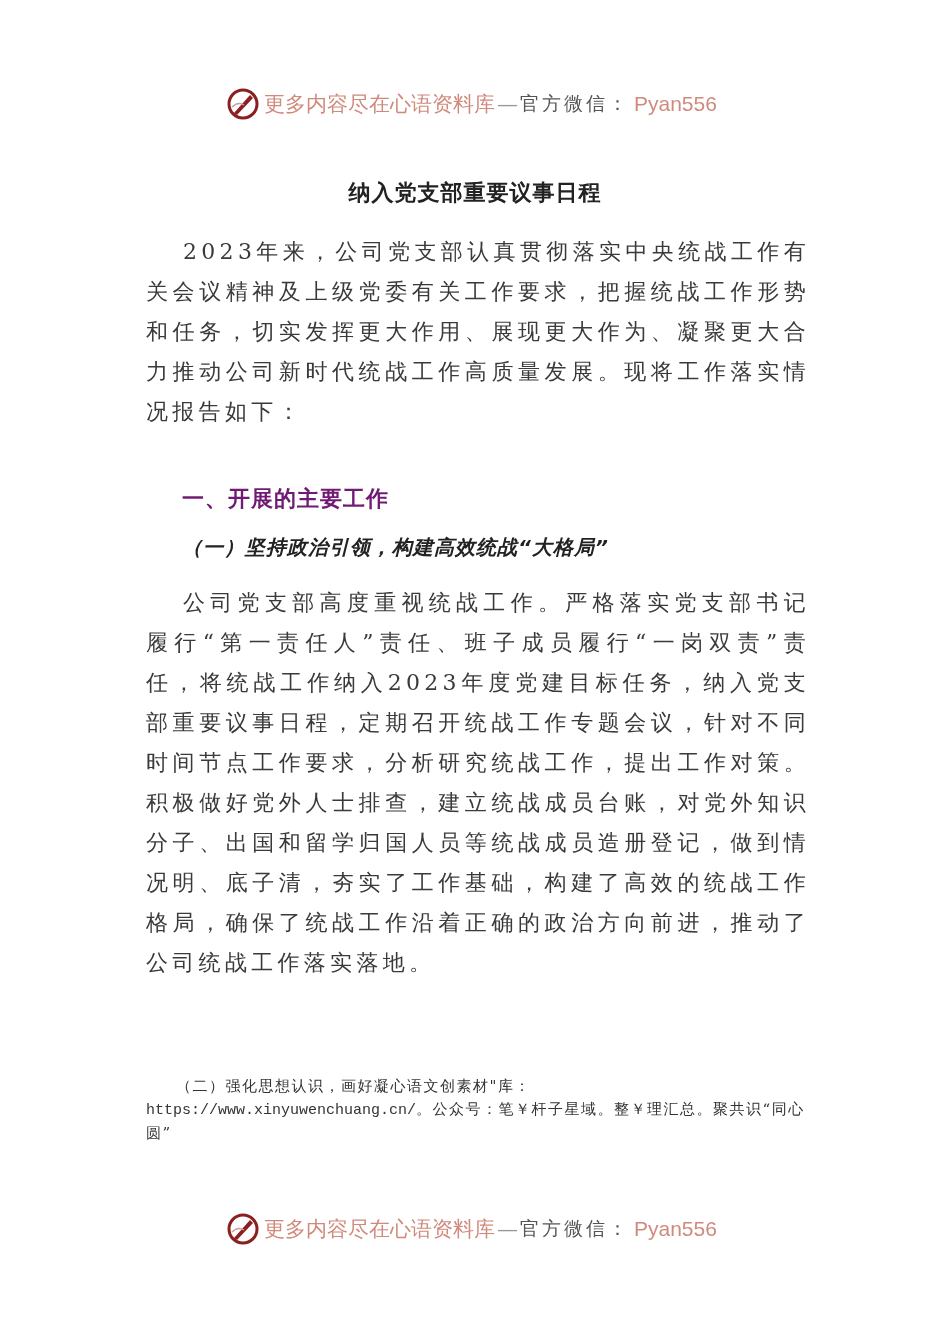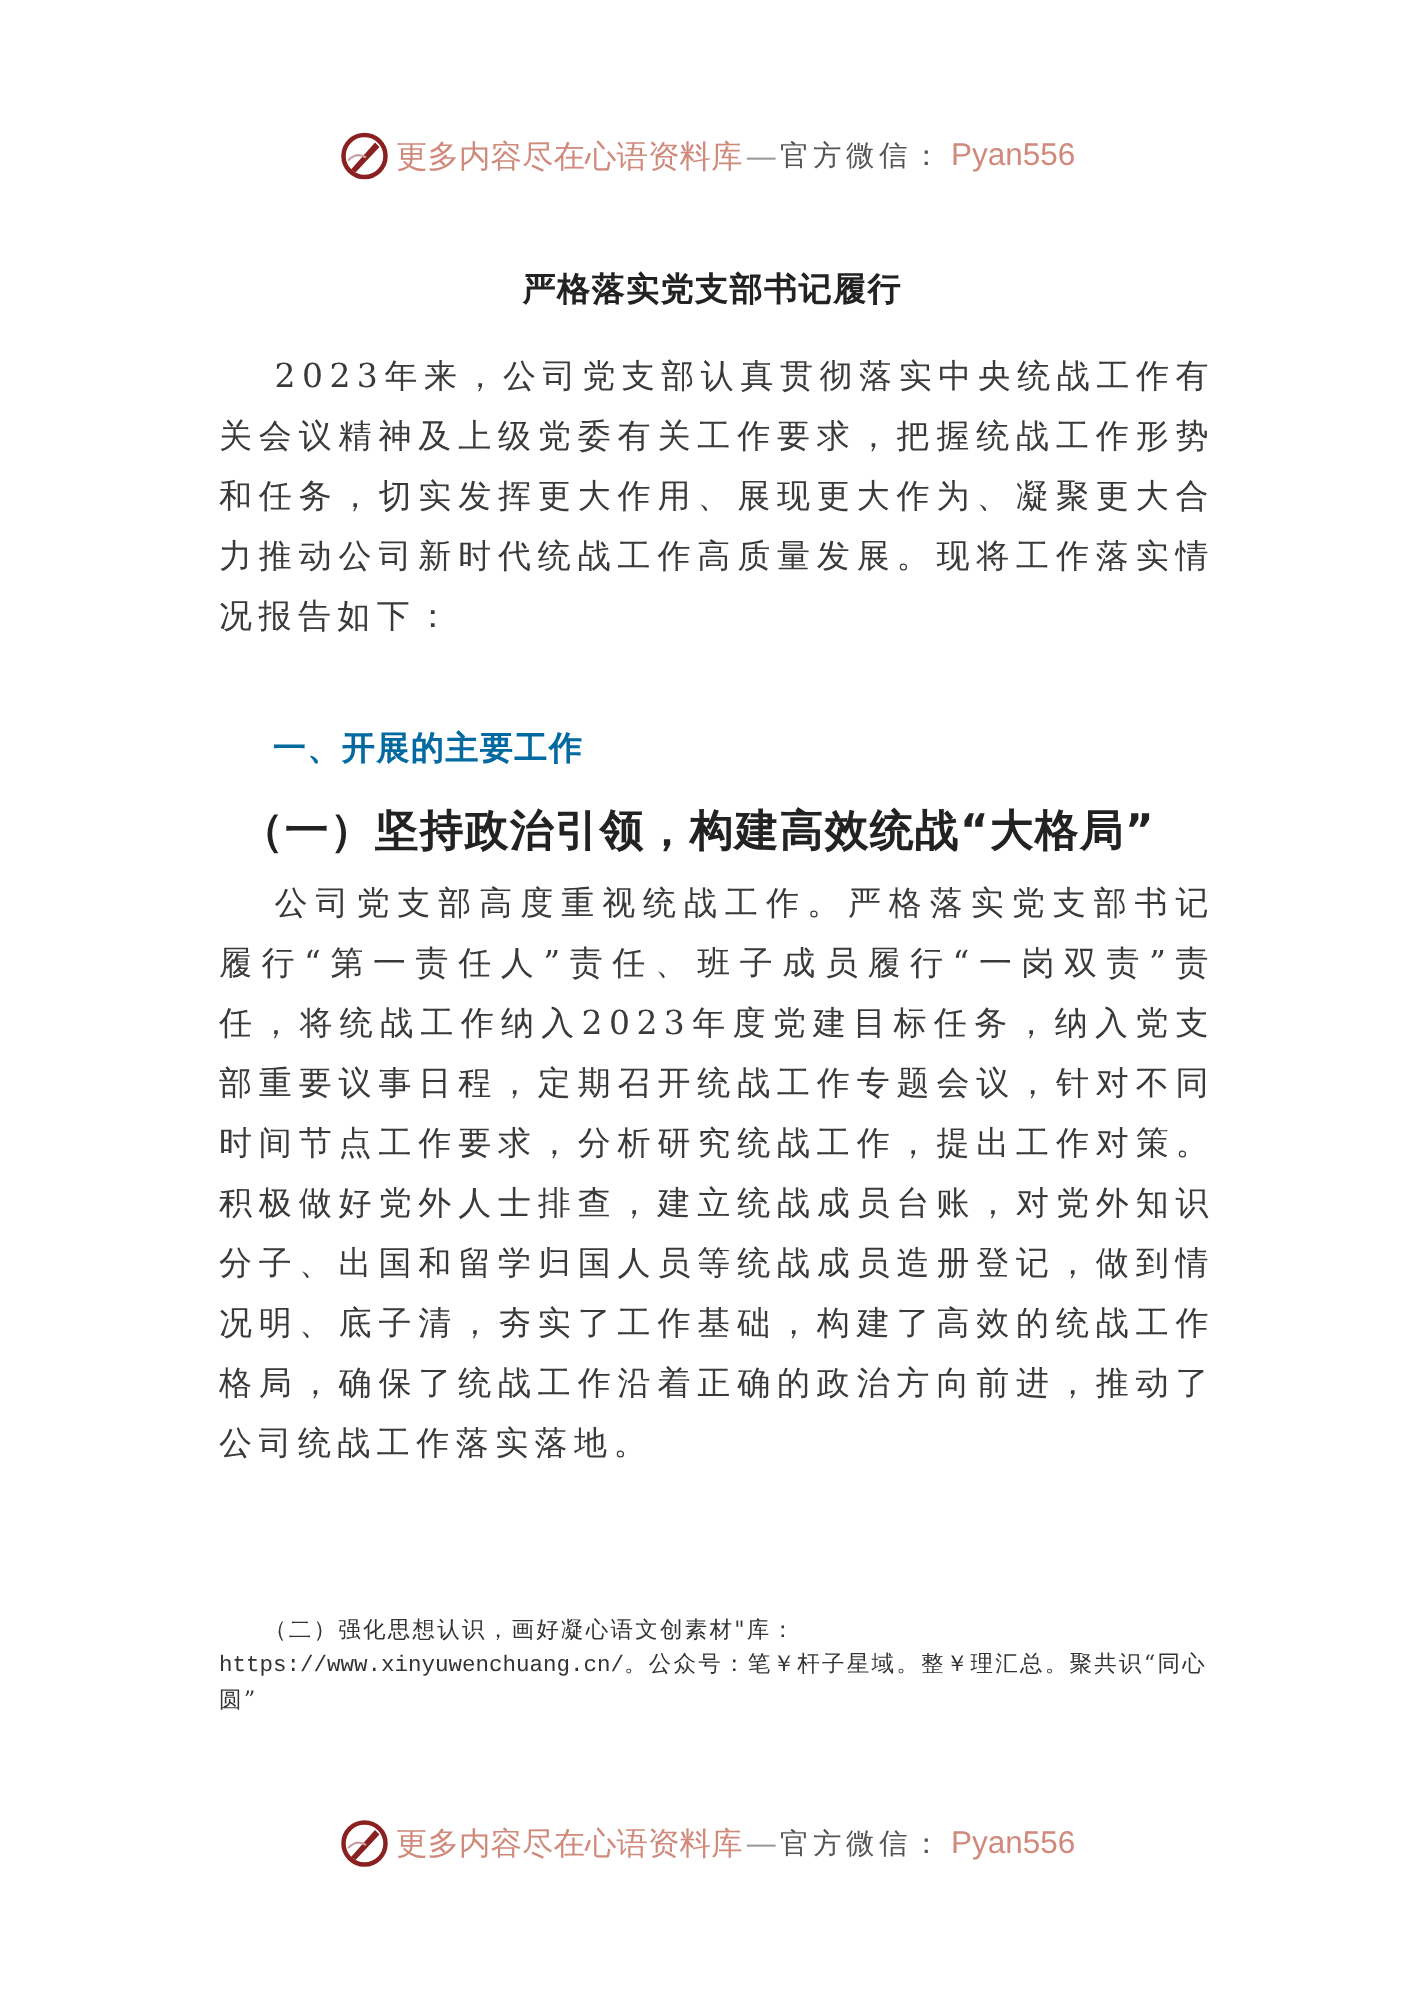--- a/index.html
+++ b/index.html
@@ -15,23 +15,23 @@
     .banner-id { font-family: "Liberation Sans", sans-serif; font-size: 21px; color: #d08a7c; margin-left: 4px; }
 
     .title { position: absolute; top: 178px; left: 0; width: 950px; text-align: center;
              font-family: "DejaVu Sans", sans-serif; font-weight: bold; font-size: 22px; color: #222; letter-spacing: 1px; }
 
     .content { position: absolute; left: 146px; width: 664px; }
     .para { font-size: 22px; line-height: 40px; color: #3a3a3a; letter-spacing: 4.3px; margin: 0; text-align: justify; }
     .indent { text-indent: 37px; }
     .p1 { top: 232px; }
     .h1 { position: absolute; top: 484px; left: 182px; font-family: "DejaVu Sans", sans-serif; font-weight: bold;
-          font-size: 22px; color: #0369a1; letter-spacing: 1px; }
-    .h2 { position: absolute; top: 534px; left: 160px; font-family: "DejaVu Sans", sans-serif; font-weight: bold;
-          font-size: 29px; color: #222; letter-spacing: 1px; }
+          font-size: 22px; color: #701a75; letter-spacing: 1px; }
+    .h2 { position: absolute; top: 534px; left: 182px; font-family: "DejaVu Sans", sans-serif; font-weight: bold;
+          font-size: 20px; color: #222; letter-spacing: 1px; font-style: italic; }
     .p2 { top: 583px; }
     .footnote { position: absolute; top: 1075px; left: 146px; width: 660px; font-size: 15px; line-height: 23px;
                 color: #333; letter-spacing: 1.5px; }
     .footnote .fn-indent { display: inline-block; width: 30px; }
     .url { font-family: Liberation Mono, monospace; letter-spacing: 0; }
   </style>
 </head>
 <body>
 
 <div class="banner top">
@@ -39,21 +39,21 @@
     <circle cx="17" cy="17" r="14" fill="none" stroke="#8b2020" stroke-width="3"></circle>
     <path d="M8 26 L24 8 L27 11 L11 28 Z" fill="#8b2020"></path>
     <path d="M6 20 Q12 14 18 18" fill="none" stroke="#c9a0a0" stroke-width="1.5"></path>
   </svg>
   <span class="banner-main">更多内容尽在心语资料库</span>
   <span class="banner-dash">—</span>
   <span class="banner-sub">官方微信：</span>
   <span class="banner-id">Pyan556</span>
 </div>
 
-<div class="title">严格落实党支部书记履行</div>
+<div class="title">纳入党支部重要议事日程</div>
 
 <div class="content p1">
   <p class="para indent">2023年来，公司党支部认真贯彻落实中央统战工作有关会议精神及上级党委有关工作要求，把握统战工作形势和任务，切实发挥更大作用、展现更大作为、凝聚更大合力推动公司新时代统战工作高质量发展。现将工作落实情况报告如下：</p>
 </div>
 
 <div class="h1">一、开展的主要工作</div>
 <div class="h2">（一）坚持政治引领，构建高效统战“大格局”</div>
 
 <div class="content p2">
   <p class="para indent">公司党支部高度重视统战工作。严格落实党支部书记履行“第一责任人”责任、班子成员履行“一岗双责”责任，将统战工作纳入2023年度党建目标任务，纳入党支部重要议事日程，定期召开统战工作专题会议，针对不同时间节点工作要求，分析研究统战工作，提出工作对策。积极做好党外人士排查，建立统战成员台账，对党外知识分子、出国和留学归国人员等统战成员造册登记，做到情况明、底子清，夯实了工作基础，构建了高效的统战工作格局，确保了统战工作沿着正确的政治方向前进，推动了公司统战工作落实落地。</p>

